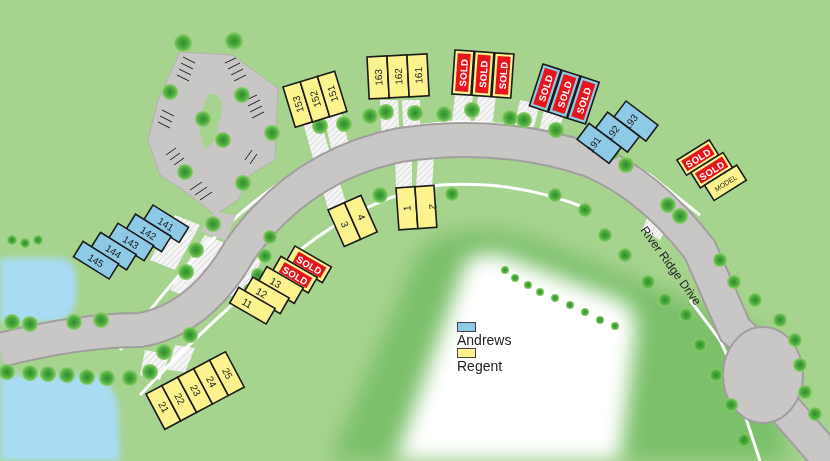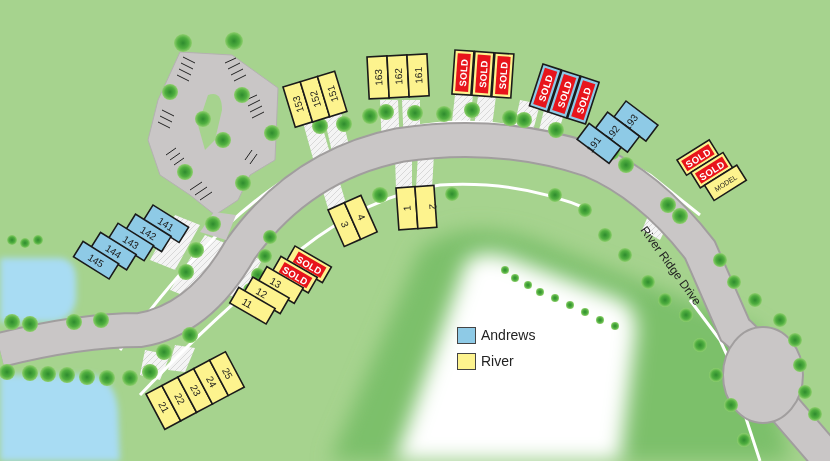--- a/index.html
+++ b/index.html
@@ -4,21 +4,21 @@
 <style>
   html, body { margin: 0; padding: 0; }
   body { width: 830px; height: 461px; overflow: hidden; background: #a6d38e; font-family: "Liberation Sans", sans-serif; }
   #map { position: relative; width: 830px; height: 461px; }
   svg { position: absolute; left: 0; top: 0; }
   .lot-label { font-family: "Liberation Sans", sans-serif; font-size: 10px; fill: #1a1a1a; }
   .sold-label { font-family: "Liberation Sans", sans-serif; font-size: 9.5px; font-weight: bold; fill: #ffffff; letter-spacing: 0.3px; }
   .model-label { font-family: "Liberation Sans", sans-serif; font-size: 7px; fill: #1a1a1a; }
   .road-label { font-family: "Liberation Sans", sans-serif; font-size: 12px; fill: #222; }
   .legend { position: absolute; left: 457px; top: 322px; }
-  .legend-row { display: flex; align-items: center; height: 26px; }
+  .legend-row { display: flex; align-items: flex-start; height: 26px; flex-direction: column; }
   .swatch { width: 19px; height: 17px; border: 1px solid #444; margin-right: 5px; box-sizing: border-box; }
   .legend-text { font-size: 14px; color: #222; font-family: "Liberation Sans", sans-serif; }
 </style>
 </head>
 <body>
 
 <div id="map">
 <svg width="830" height="461" viewBox="0 0 830 461" xmlns="http://www.w3.org/2000/svg">
   <defs>
     <radialGradient id="treeGrad" cx="50%" cy="50%" r="50%">
@@ -388,16 +388,16 @@
   </g>
 </svg>
 
   <div class="legend">
     <div class="legend-row">
       <div class="swatch" style="background:#8ecae6;"></div>
       <span class="legend-text">Andrews</span>
     </div>
     <div class="legend-row">
       <div class="swatch" style="background:#fdf38e;"></div>
-      <span class="legend-text">River</span>
+      <span class="legend-text">Regent</span>
     </div>
   </div>
 </div>
 
 </body></html>

